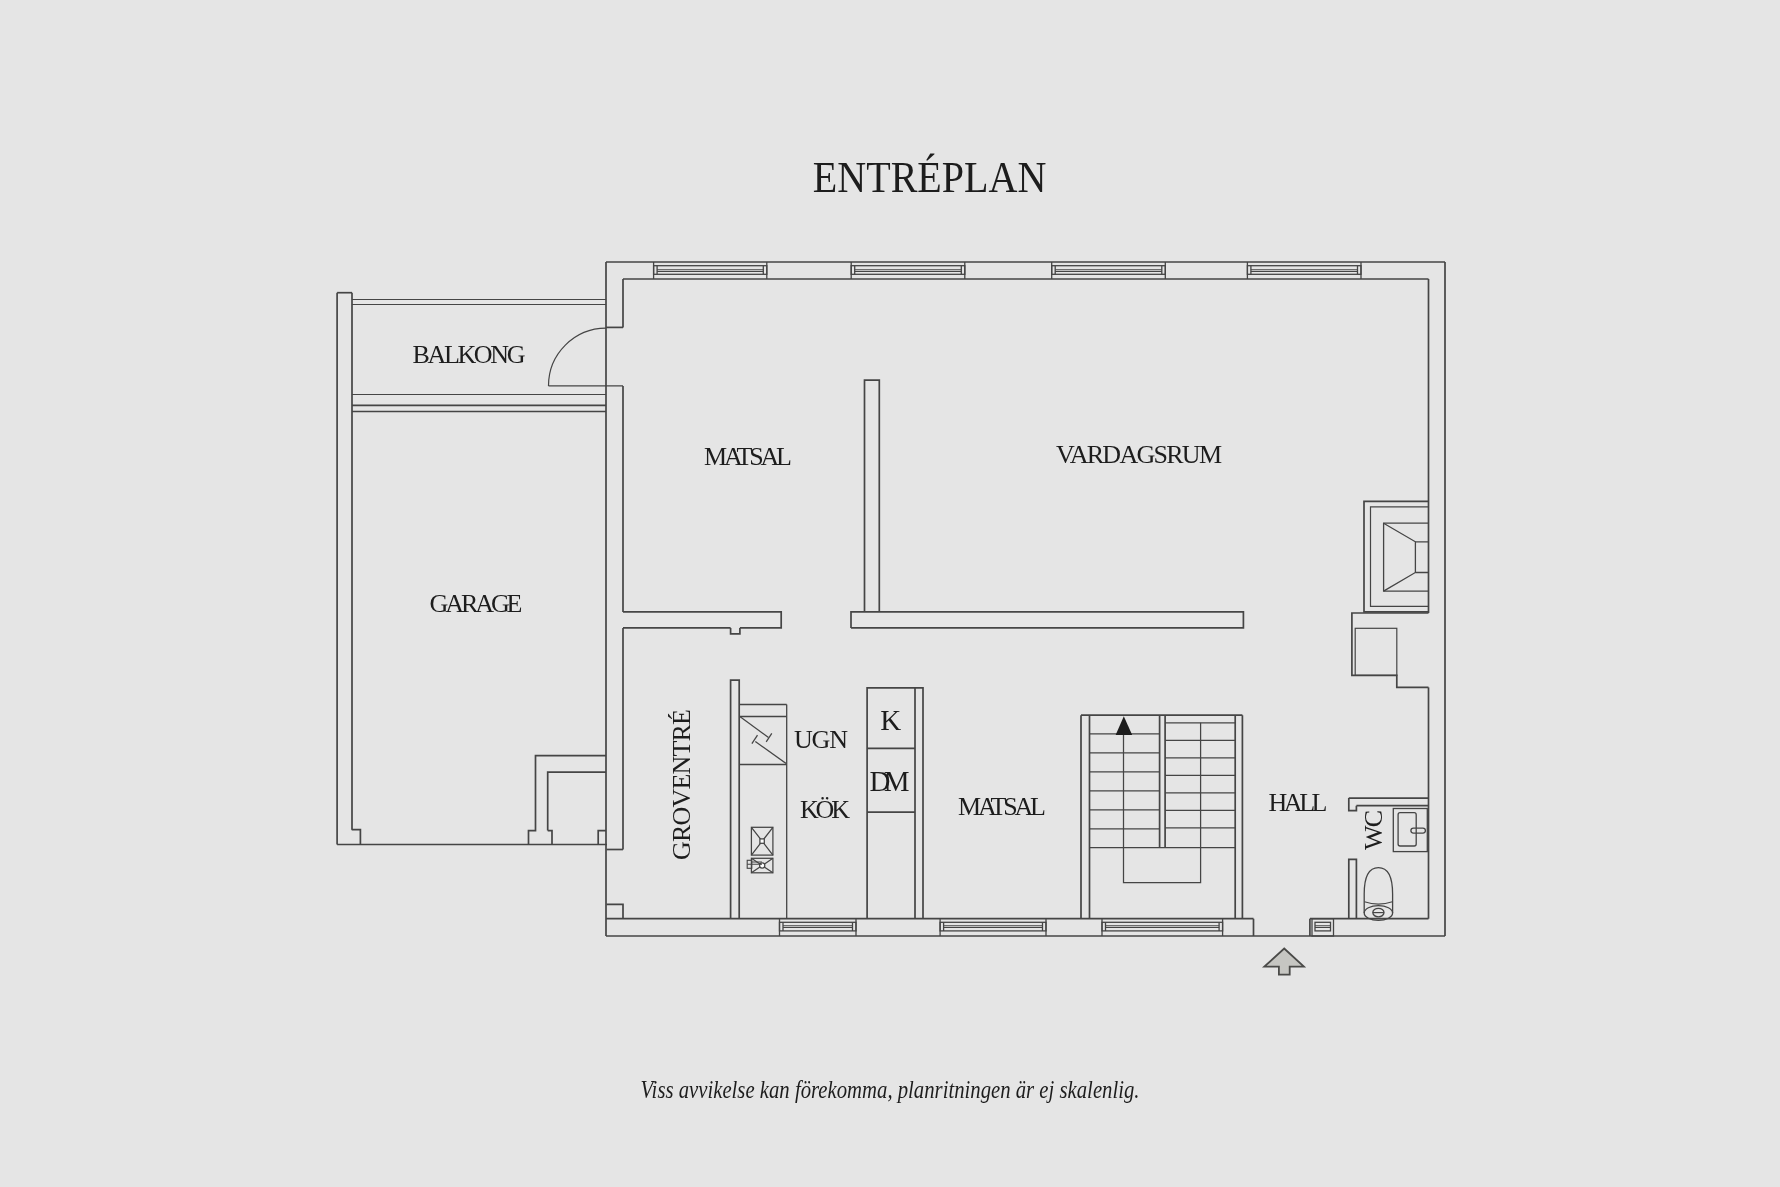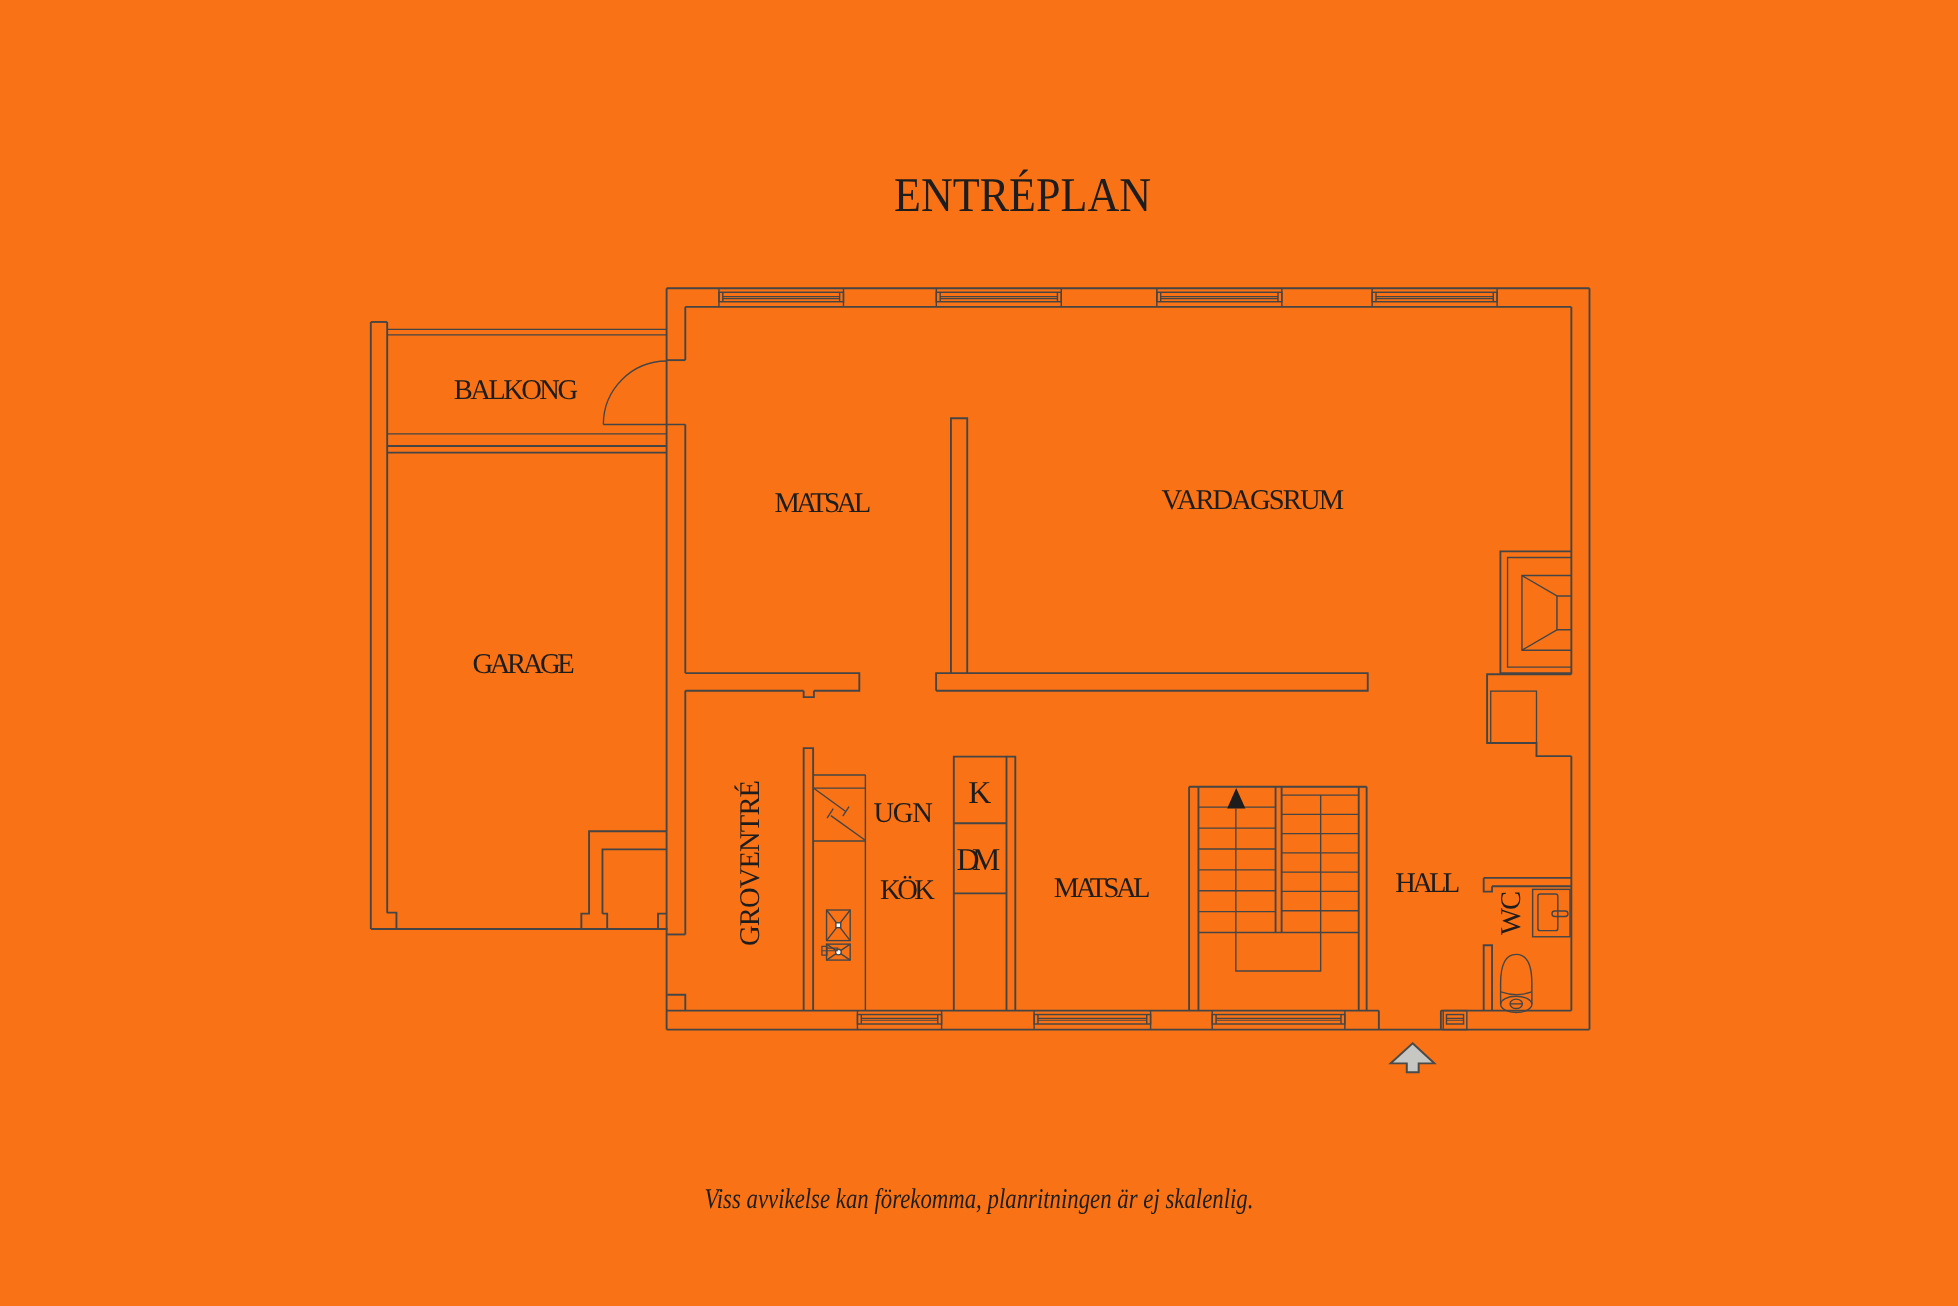--- a/index.html
+++ b/index.html
@@ -1,16 +1,16 @@
 <!DOCTYPE html>
 <html><head>
 <meta charset="utf-8">
 <style>
   html,body{margin:0;padding:0;background:#ffffff;}
-  #page{width:1780px;height:1187px;position:relative;background:#f97316;overflow:hidden;}
+  #page{width:1780px;height:1187px;position:relative;background:#e5e5e5;overflow:hidden;}
   svg{display:block;}
   text{font-family:"Liberation Serif",serif;fill:#1d1d1d;}
 </style>
 </head>
 <body>
 <div id="page">
 <svg width="1780" height="1187" viewBox="0 0 1780 1187">
 <g stroke="#454545" stroke-width="1.7" fill="none">
 
 <g>

